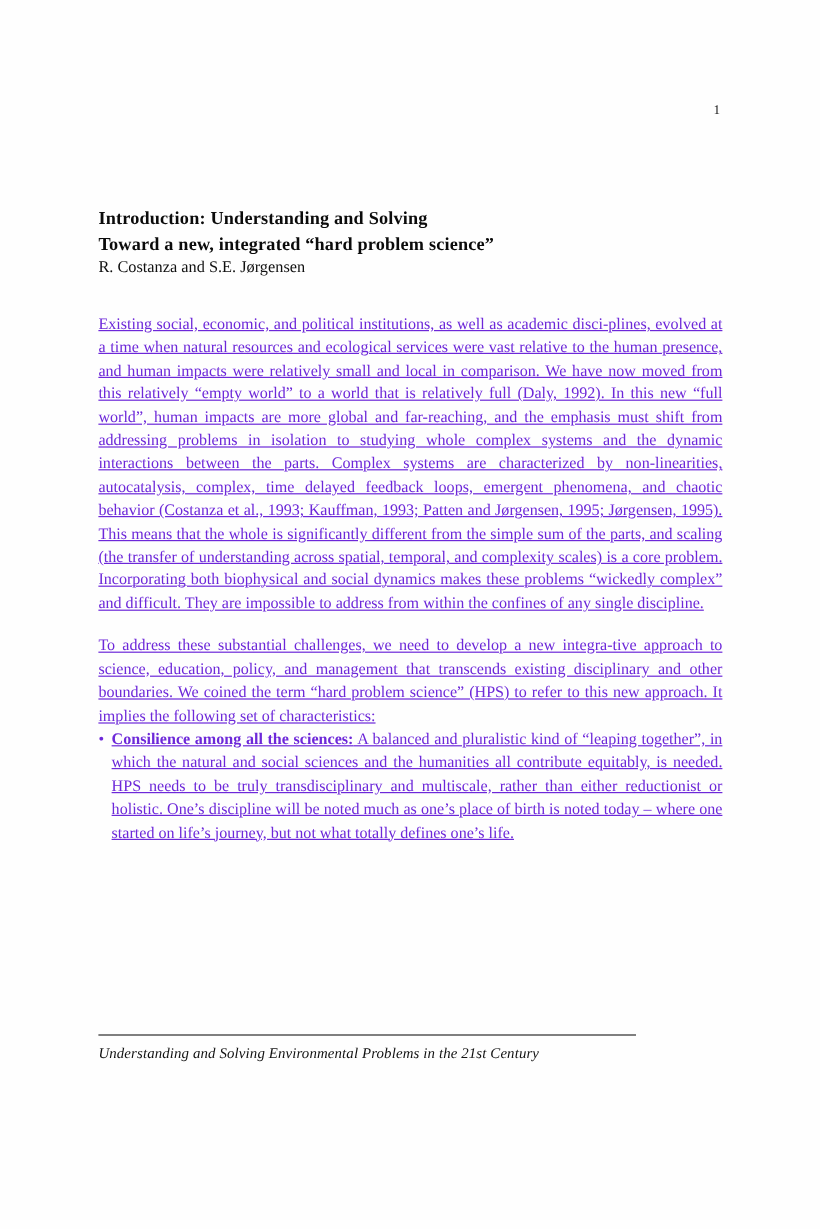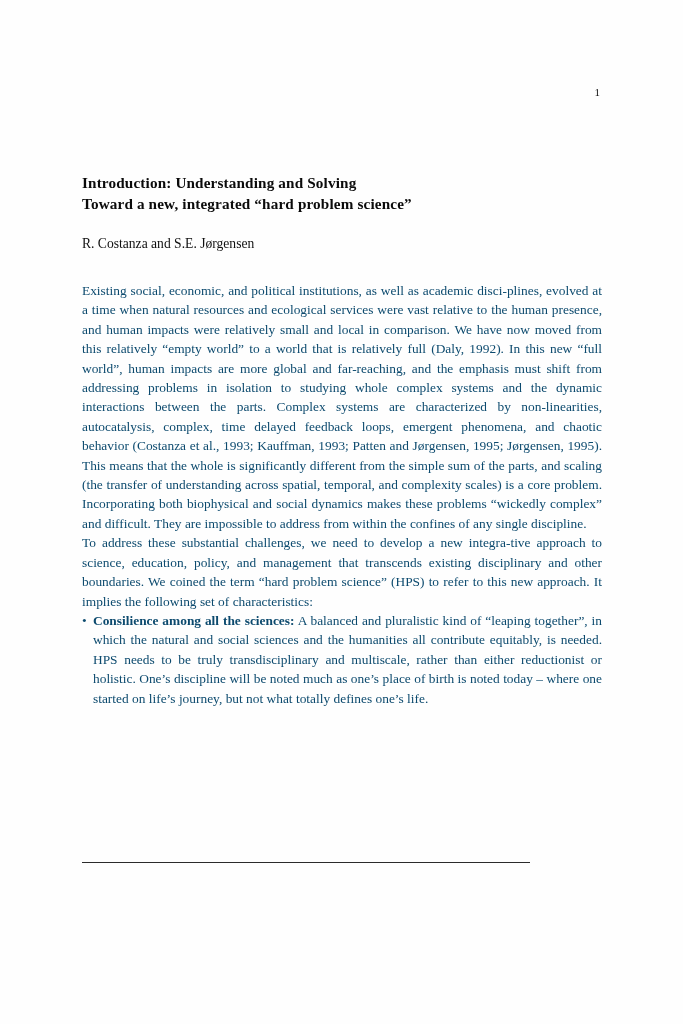--- a/index.html
+++ b/index.html
@@ -42,38 +42,38 @@
     font-size: 15.2px;
     line-height: 21px;
     letter-spacing: 0.15px;
     color: #0b0b0b;
     font-family: Liberation Serif, serif;
   }
   .title .line {
     display: block;
   }
   .authors {
-    margin-top: 21px;
     font-size: 13.6px;
     line-height: 18px;
     color: #101010;
   }
   .abstract-body {
     margin-top: 28px;
     font-size: 13.4px;
     line-height: 19.4px;
     text-align: justify;
-    color: #0c4a6e;
+    color: #6d28d9;
+    text-decoration: underline;
   }
   .abstract-body p {
     margin: 0;
     text-indent: 0;
   }
   .abstract-body p + p {
-    margin-top: 0;
+    margin-top: 16px;
   }
   .bullet {
     display: block;
     margin-top: 0;
     padding-left: 11px;
     position: relative;
     text-align: justify;
   }
   .bullet .dot {
     position: absolute;
@@ -129,15 +129,16 @@
       <div class="bullet">
         <span class="dot">•</span>
         <b>Consilience among all the sciences:</b><span> A balanced and pluralistic kind of “leaping together”, in which the natural and social sciences and the humanities all contribute equitably, is needed. HPS needs to be truly transdisciplinary and multiscale, rather than either reductionist or holistic. One’s discipline will be noted much as one’s place of birth is noted today – where one started on life’s journey, but not what totally defines one’s life.</span>
       </div>
     </div>
 
   </div>
 
   <div class="footer">
     <div class="rule"></div>
+    <span class="fline">Understanding and Solving Environmental Problems in the 21st Century</span>
   </div>
 
 </div>
 
 </body></html>

